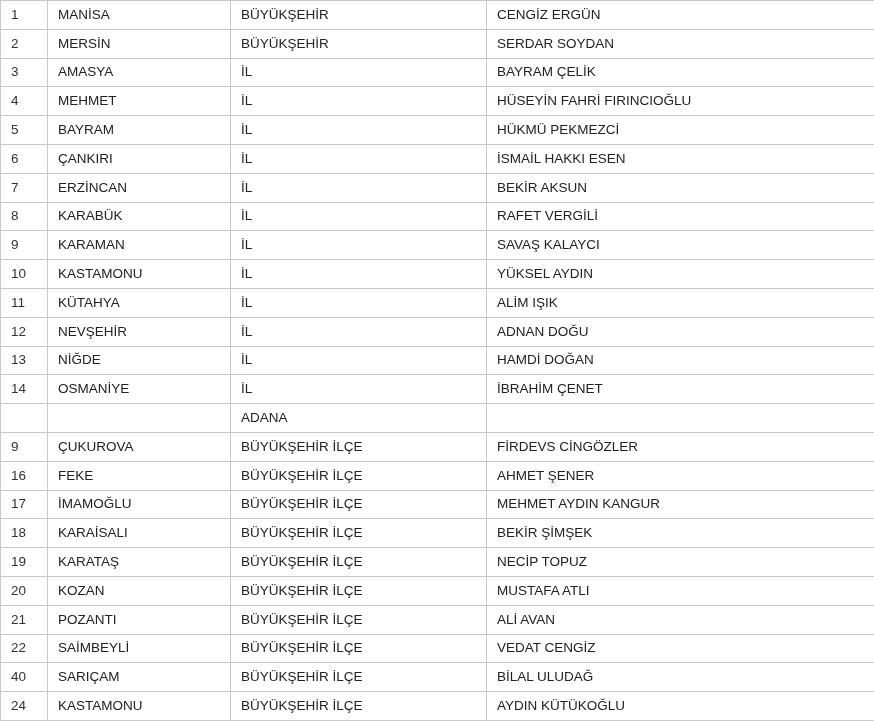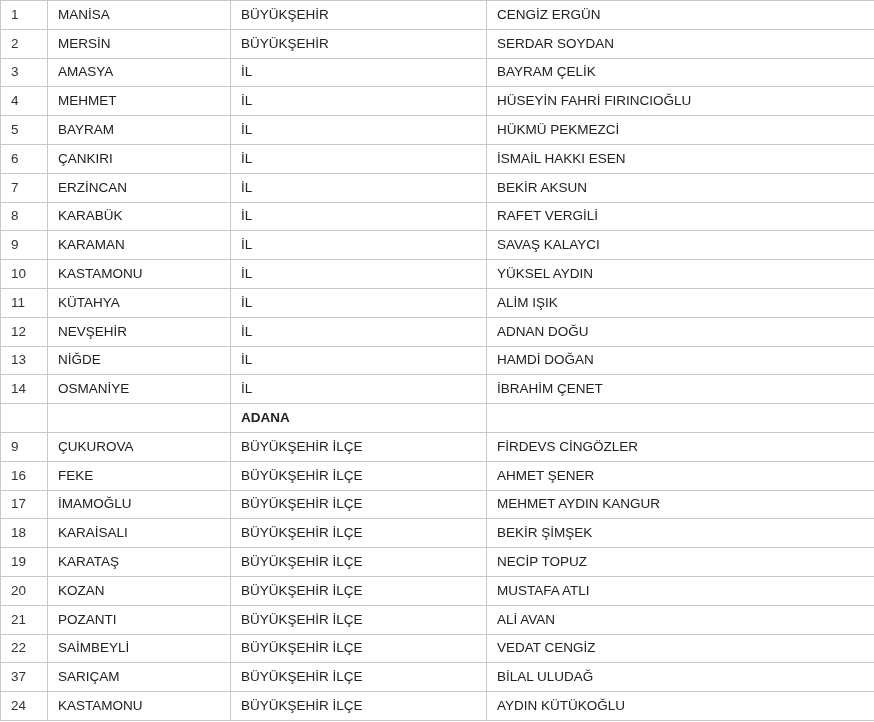--- a/index.html
+++ b/index.html
@@ -44,21 +44,21 @@
     width: 245px;
   }
   td.col-person {
     width: 400px;
   }
   tr.bold td.col-name,
   tr.bold td.col-type {
     font-weight: normal;
   }
   tr.group td.col-type {
-    font-weight: bold;
+    font-weight: normal;
   }
 </style>
 </head>
 <body>
 
 <table class="listing">
   <tbody>
       <tr class="bold">
         <td class="col-no">1</td>
         <td class="col-name">MANİSA</td>
@@ -191,21 +191,21 @@
         <td class="col-type">BÜYÜKŞEHİR İLÇE</td>
         <td class="col-person">ALİ AVAN</td>
       </tr>
       <tr class="">
         <td class="col-no">22</td>
         <td class="col-name">SAİMBEYLİ</td>
         <td class="col-type">BÜYÜKŞEHİR İLÇE</td>
         <td class="col-person">VEDAT CENGİZ</td>
       </tr>
       <tr class="">
-        <td class="col-no">37</td>
+        <td class="col-no">40</td>
         <td class="col-name">SARIÇAM</td>
         <td class="col-type">BÜYÜKŞEHİR İLÇE</td>
         <td class="col-person">BİLAL ULUDAĞ</td>
       </tr>
       <tr class="">
         <td class="col-no">24</td>
         <td class="col-name">KASTAMONU</td>
         <td class="col-type">BÜYÜKŞEHİR İLÇE</td>
         <td class="col-person">AYDIN KÜTÜKOĞLU</td>
       </tr>

